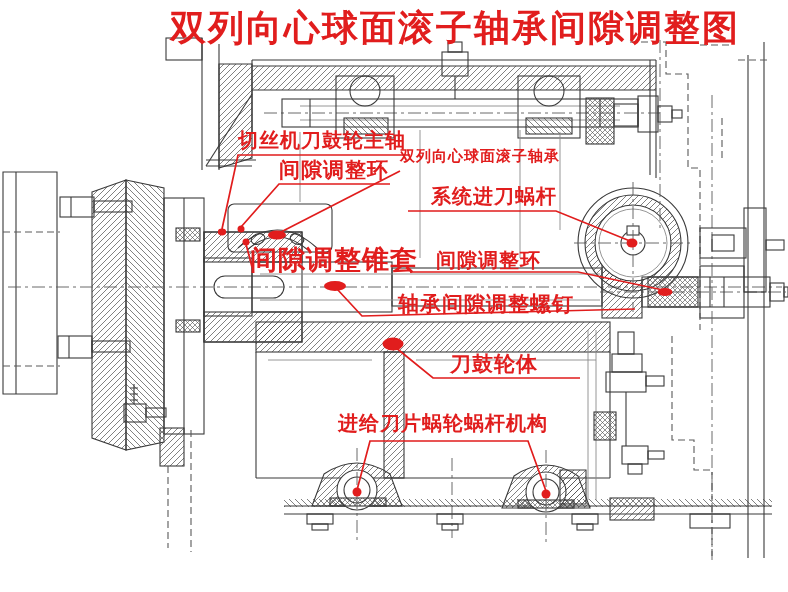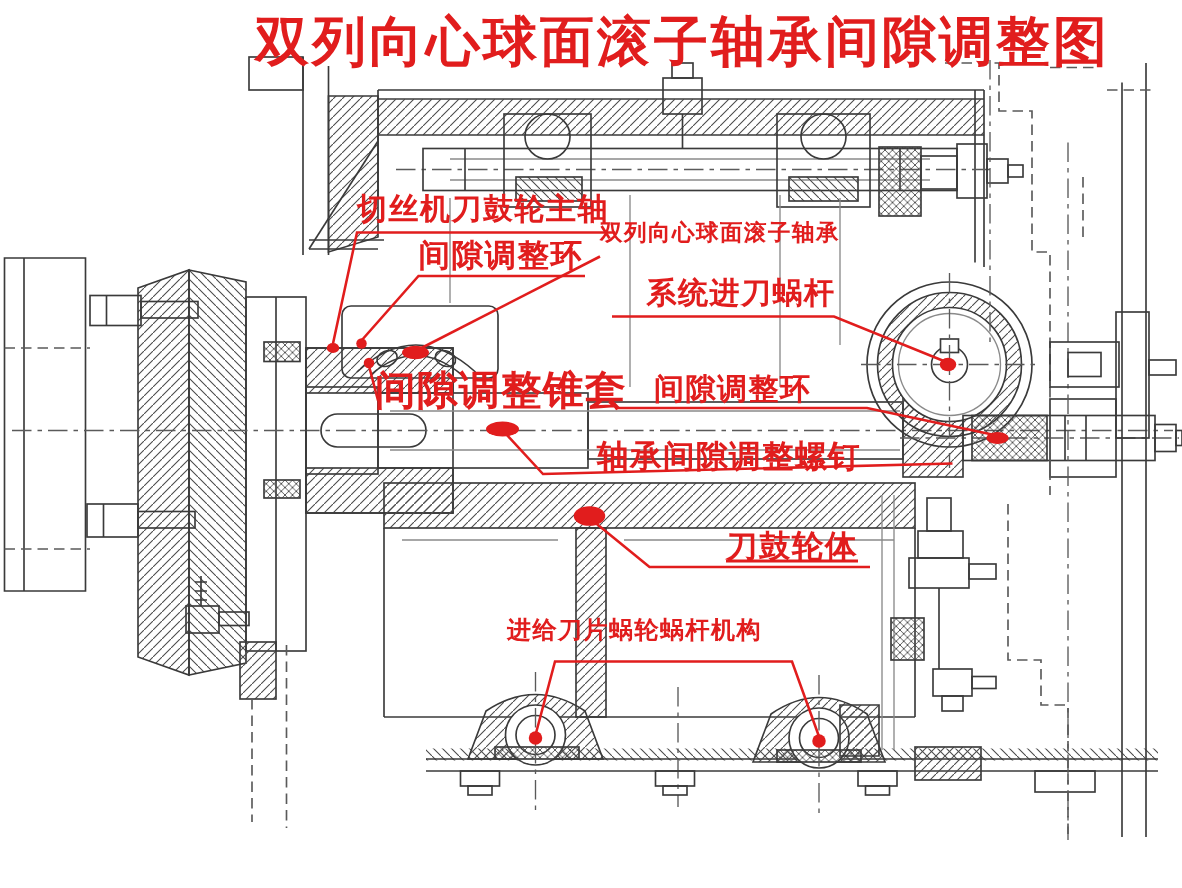--- a/index.html
+++ b/index.html
@@ -252,16 +252,16 @@
 
   <div class="title">双列向心球面滚子轴承间隙调整图</div>
 
   <div class="lbl" style="left:238px;top:130px;font-size:20px;">切丝机刀鼓轮主轴</div>
   <div class="lbl" style="left:279px;top:159px;font-size:21px;">间隙调整环</div>
   <div class="lbl" style="left:400px;top:149px;font-size:15px;">双列向心球面滚子轴承</div>
   <div class="lbl" style="left:431px;top:186px;font-size:20px;">系统进刀蜗杆</div>
   <div class="lbl" style="left:250px;top:246px;font-size:27px;">间隙调整锥套</div>
   <div class="lbl" style="left:436px;top:250px;font-size:20px;">间隙调整环</div>
   <div class="lbl" style="left:398px;top:293px;font-size:21px;">轴承间隙调整螺钉</div>
-  <div class="lbl" style="left:484px;top:353px;font-size:21px;text-decoration:underline;">刀鼓轮体</div>
-  <div class="lbl" style="left:338px;top:413px;font-size:16px;text-align:center;">进给刀片蜗轮蜗杆机构</div>
+  <div class="lbl" style="left:450px;top:353px;font-size:21px;">刀鼓轮体</div>
+  <div class="lbl" style="left:338px;top:413px;font-size:20px;text-align:center;">进给刀片蜗轮蜗杆机构</div>
 
 </div>
 
 </body></html>

